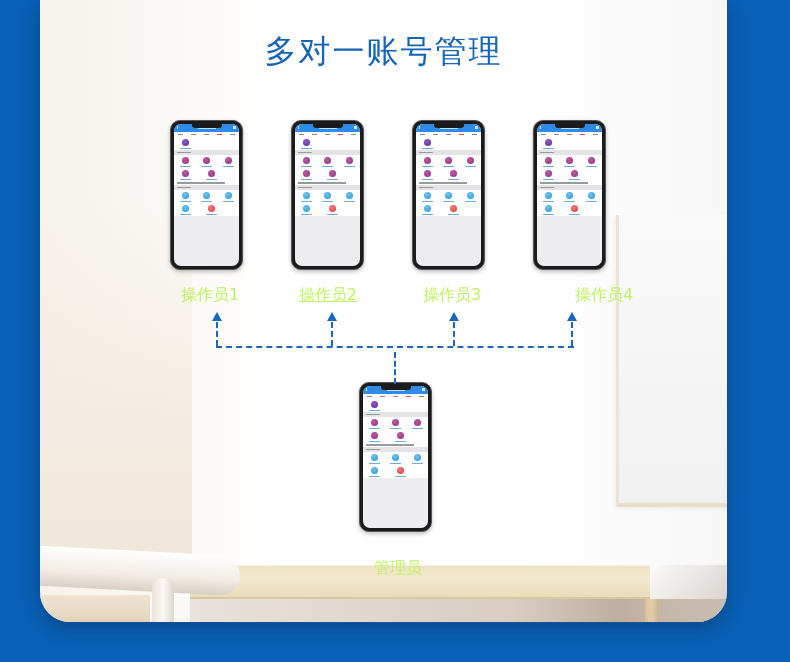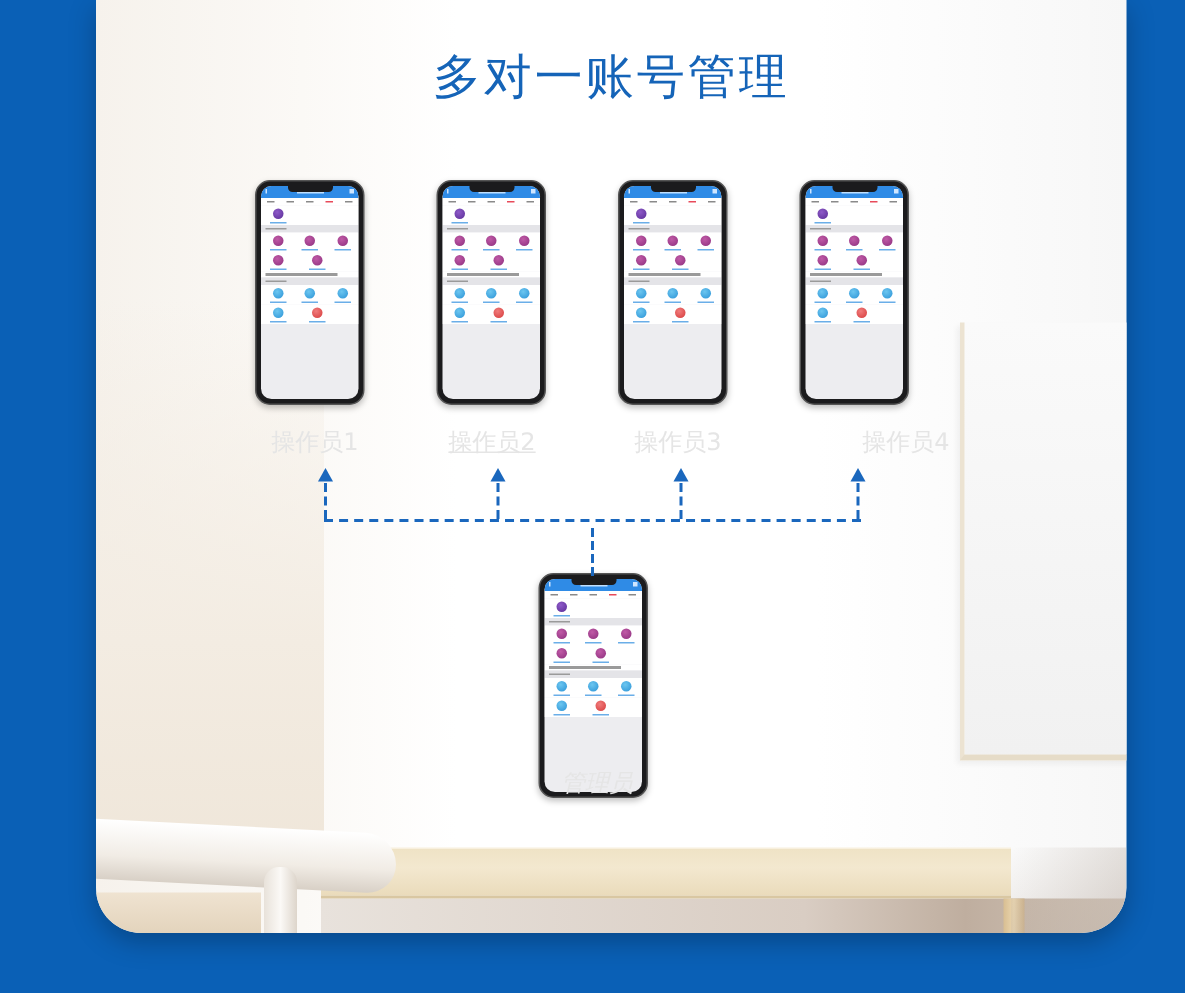--- a/index.html
+++ b/index.html
@@ -3,21 +3,21 @@
 <meta charset="utf-8">
 <style>
   * { box-sizing: border-box; margin: 0; padding: 0; }
   html, body { width: 790px; height: 662px; overflow: hidden; }
   body {
     background: #0a60b6;
     font-family: "DejaVu Sans", "Liberation Sans", sans-serif;
     position: relative;
   }
   .card {
-    position: absolute; left: 64px; top: 0; width: 687px; height: 622px;
+    position: absolute; left: 40px; top: 0; width: 687px; height: 622px;
     border-radius: 0 0 30px 30px;
     overflow: hidden;
     background: linear-gradient(90deg, #f6f2ec 0%, #fbf9f6 20%, #ffffff 35%, #ffffff 70%, #f7f7f7 100%);
     box-shadow: 0 6px 18px rgba(0,0,0,0.25);
   }
   .title {
     position: absolute; left: 0; right: 0; top: 30px; text-align: center;
     color: #1564b8; font-size: 32px; font-weight: 500; letter-spacing: 2px;
   }
   .wall-panel-left {
@@ -96,21 +96,21 @@
   .ico .dot { width: 7px; height: 7px; border-radius: 50%; }
   .ico .lbl { width: 11px; height: 1.5px; margin-top: 1.5px; background: #6aaee8; }
   .dot.purple { background: radial-gradient(circle at 40% 35%, #c05aa6, #8d2f7e); }
   .dot.violet { background: radial-gradient(circle at 40% 35%, #8e5ac8, #5a2d96); }
   .dot.blue { background: radial-gradient(circle at 40% 35%, #6cc6f0, #2b93d6); }
   .dot.red { background: radial-gradient(circle at 40% 35%, #f07c7c, #d63a3a); }
   .note-line { height: 4px; background: #fff; display: flex; align-items: center; padding-left: 3px; }
   .note-line span { width: 48px; height: 1.2px; background: #9a9a9a; }
 
   .op-label {
-    position: absolute; font-size: 16px; color: #e5e5e5; width: 100px; text-align: center;
+    position: absolute; font-size: 16px; color: #bef264; width: 100px; text-align: center;
   }
   
   .dash-h {
     position: absolute; height: 0; border-top: 2.5px dashed #1a67bd;
   }
   .dash-v {
     position: absolute; width: 0; border-left: 2.5px dashed #1a67bd;
   }
   .arrow-up {
     position: absolute; width: 0; height: 0;
@@ -535,21 +535,21 @@
           </div>
     </div>
   </div>
 </div>
   </div>
 
 <div class="op-label" style="left:160px; top:285px;">操作员1</div>
 <div class="op-label" style="left:278px; top:285px;text-decoration:underline;">操作员2</div>
 <div class="op-label" style="left:402px; top:285px;">操作员3</div>
 <div class="op-label" style="left:554px; top:285px;">操作员4</div>
-<div class="op-label" style="left:348px; top:512px;font-style:italic;">管理员</div>
+<div class="op-label" style="left:348px; top:558px;">管理员</div>
 
 <div>
   <div class="arrow-up" style="left:212px; top:312px;"></div>
   <div class="arrow-up" style="left:327px; top:312px;"></div>
   <div class="arrow-up" style="left:449px; top:312px;"></div>
   <div class="arrow-up" style="left:567px; top:312px;"></div>
 
   <div class="dash-v" style="left:216px; top:322px; height:24px;"></div>
   <div class="dash-v" style="left:331px; top:322px; height:24px;"></div>
   <div class="dash-v" style="left:453px; top:322px; height:24px;"></div>

